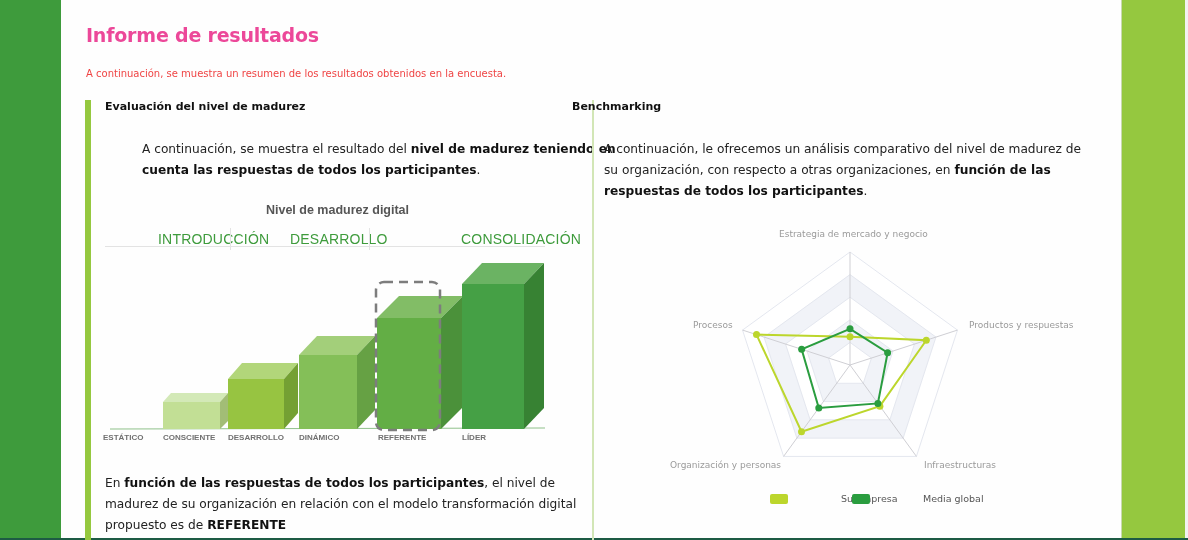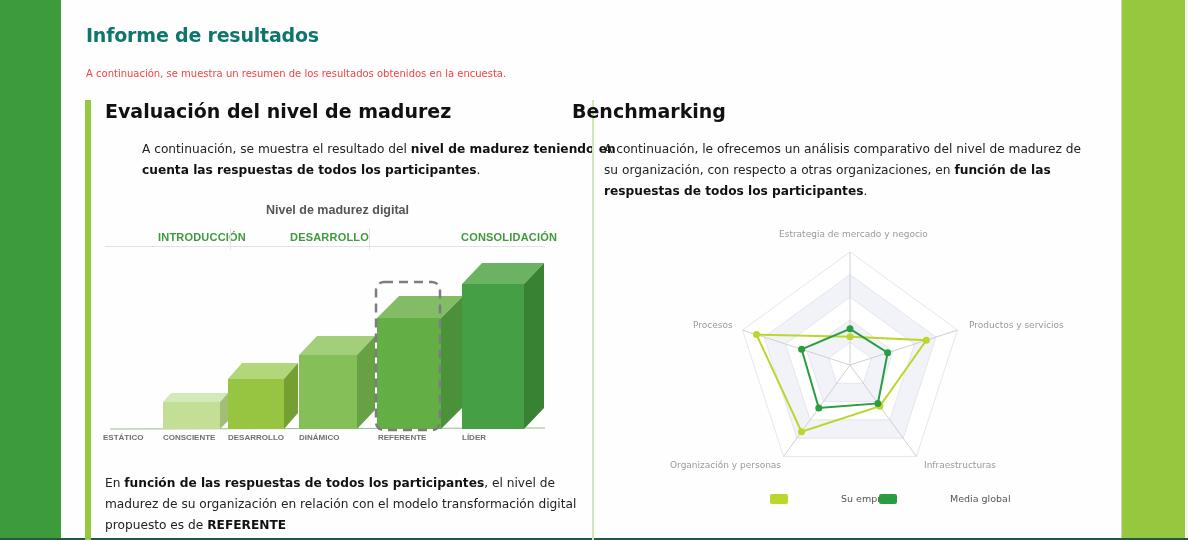--- a/index.html
+++ b/index.html
@@ -5,33 +5,33 @@
   * { box-sizing: border-box; margin: 0; padding: 0; }
   html, body { width: 1188px; height: 540px; overflow: hidden; background: #ffffff; }
   body { position: relative; font-family: "DejaVu Sans", sans-serif; color: #111; }
 
   .side-left { position: absolute; left: 0; top: 0; width: 61px; height: 540px; background: #3e9b3c; }
   .side-right { position: absolute; left: 1121px; top: 0; width: 64px; height: 540px; background: #95c83f; border-left: 1px solid #c9d9b0; }
   .side-right-edge { position: absolute; left: 1185px; top: 0; width: 3px; height: 540px; background: #f2f2f2; }
   .bottom-line { position: absolute; left: 0; top: 538px; width: 1188px; height: 2px; background: #1d5b44; }
   .page-bg { position: absolute; left: 61px; top: 0; width: 1060px; height: 538px; background: #fefefe; }
 
-  .title { position: absolute; left: 86px; top: 24px; font-size: 19px; font-weight: bold; color: #0f766e; letter-spacing: -0.2px; }
+  .title { position: absolute; left: 86px; top: 24px; font-size: 19px; font-weight: bold; color: #ec4899; letter-spacing: -0.2px; }
   .intro { position: absolute; left: 86px; top: 68px; font-size: 10px; color: #ef4444; }
 
   .sec-left-bar { position: absolute; left: 85px; top: 100px; width: 6px; height: 440px; background: #95c83f; }
   .sec-right-bar { position: absolute; left: 592px; top: 100px; width: 2px; height: 440px; background: #d2e6b6; }
 
-  .h2 { position: absolute; font-size: 19px; font-weight: bold; color: #111; }
+  .h2 { position: absolute; font-size: 11px; font-weight: bold; color: #111; }
   .para { position: absolute; font-size: 12.2px; line-height: 21px; color: #222; }
   .para b { font-weight: bold; color: #111; }
 
   
   .bc-title { position: absolute; left: 105px; top: 203px; width: 465px; text-align: center; font-family: "Liberation Sans", sans-serif; font-weight: bold; font-size: 12.5px; color: #555; }
-  .bc-phase { position: absolute; top: 231px; font-family: "Liberation Sans", sans-serif; font-weight: bold; font-size: 11px; color: #3e9b3c; letter-spacing: 0.2px; padding-left: 40px; }
+  .bc-phase { position: absolute; top: 231px; font-family: "Liberation Sans", sans-serif; font-weight: normal; font-size: 14px; color: #3e9b3c; letter-spacing: 0.2px; padding-left: 40px; }
   .bc-hline { position: absolute; left: 105px; top: 246px; width: 440px; height: 1px; background: #e3e3e3; }
   .bc-vline { position: absolute; top: 228px; width: 1px; height: 22px; background: #e3e3e3; }
   .bc-lbl { position: absolute; top: 433px; font-family: "Liberation Sans", sans-serif; font-weight: bold; font-size: 8px; color: #707070; text-align: left; }
 
   .legend { position: absolute; top: 493px; font-size: 9.5px; color: #555; display: flex; align-items: center; gap: 48px; }
   .legend .sw { display: inline-block; width: 18px; height: 10px; border-radius: 2px; margin-right: 5px; }
 
   .radar-lbl { position: absolute; font-size: 9px; color: #9a9a9a; white-space: nowrap; }
 </style>
 </head>
@@ -130,26 +130,26 @@
       <circle cx="756.5016338830235" cy="334.6205392829989" r="3.5" fill="#bcd62c"></circle>
       <polygon points="850,328.84 887.6142852194733,352.77837787247086 877.8962880738007,403.395946553035 818.7827252507468,407.9668925712535 801.6387761463915,349.28648583603393" fill="none" stroke="#2a9d3f" stroke-width="2"></polygon>
       <circle cx="850" cy="328.84" r="3.5" fill="#2a9d3f"></circle>
       <circle cx="887.6142852194733" cy="352.77837787247086" r="3.5" fill="#2a9d3f"></circle>
       <circle cx="877.8962880738007" cy="403.395946553035" r="3.5" fill="#2a9d3f"></circle>
       <circle cx="818.7827252507468" cy="407.9668925712535" r="3.5" fill="#2a9d3f"></circle>
       <circle cx="801.6387761463915" cy="349.28648583603393" r="3.5" fill="#2a9d3f"></circle>
     </svg>
 
   <div class="radar-lbl" style="left:779px; top:229px;">Estrategia de mercado y negocio</div>
-  <div class="radar-lbl" style="left:969px; top:320px;">Productos y servicios</div>
+  <div class="radar-lbl" style="left:969px; top:320px;">Productos y respuestas</div>
   <div class="radar-lbl" style="left:924px; top:460px;">Infraestructuras</div>
   <div class="radar-lbl" style="left:670px; top:460px;">Organización y personas</div>
   <div class="radar-lbl" style="left:693px; top:320px;">Procesos</div>
 
   <div class="legend" style="left:770px;">
     <span class="sw" style="background:#bcd62c;"></span>
     <span>Su empresa</span>
   </div>
-  <div class="legend" style="left:852px;margin-left:27px;">
+  <div class="legend" style="left:852px;">
     <span class="sw" style="background:#2a9d3f;"></span>
     <span>Media global</span>
   </div>
 </div>
 
 </body></html>

